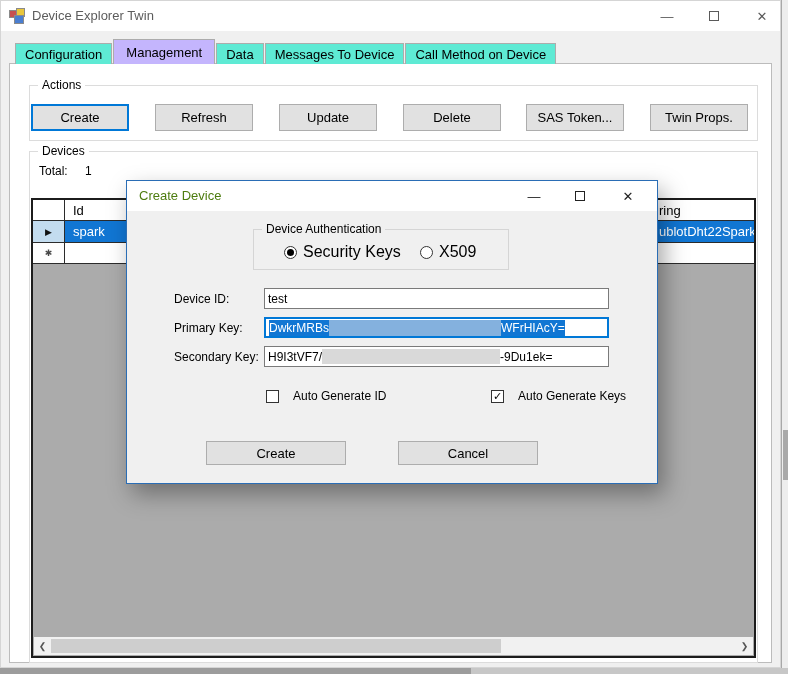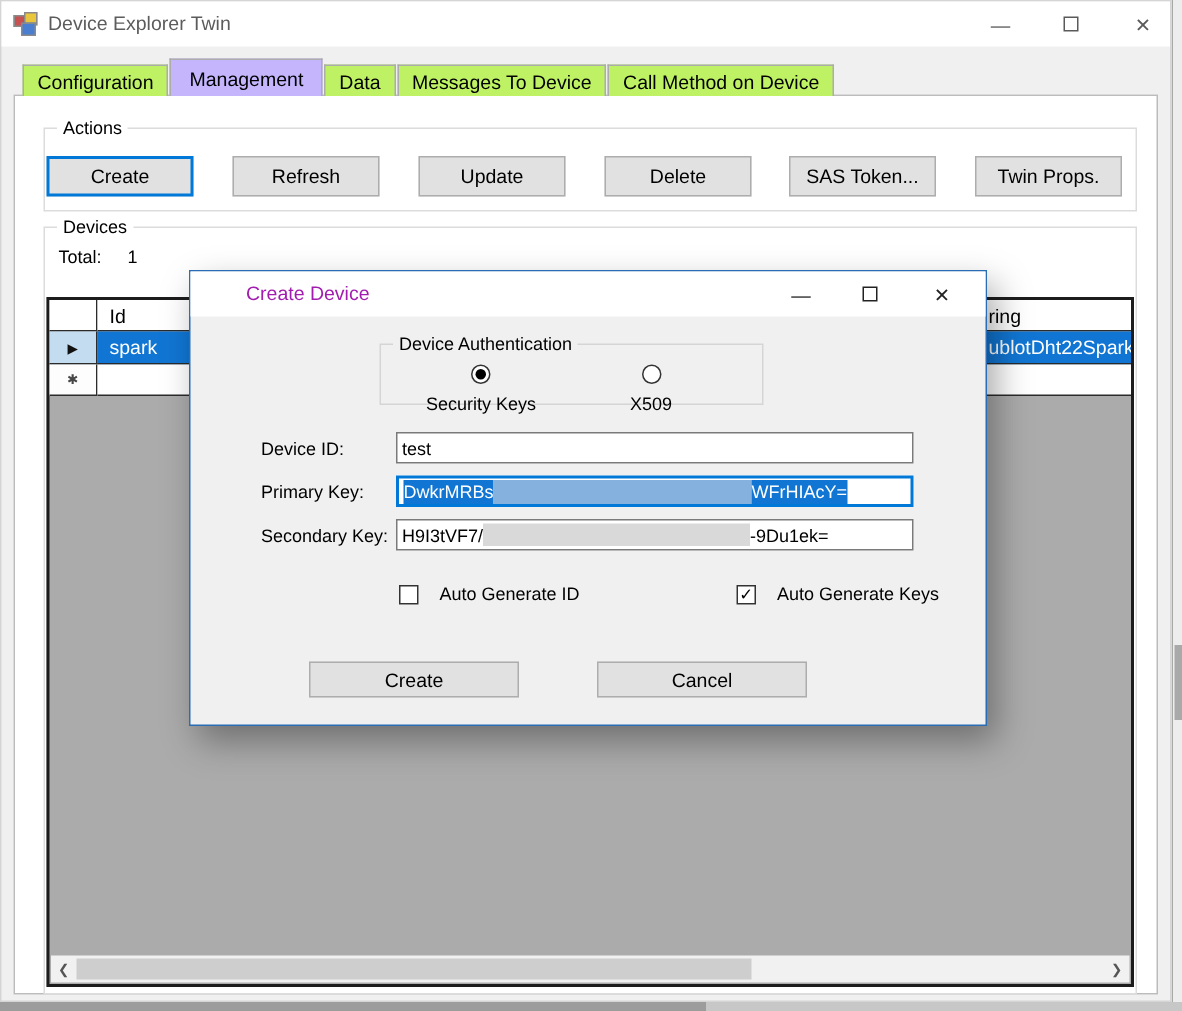--- a/index.html
+++ b/index.html
@@ -15,21 +15,21 @@
   .appicon .sq { position:absolute; border:1px solid #8a8a8a; }
   .appicon .sq.red    { left:0;  top:2px; width:8px;  height:8px;  background:#c75050; }
   .appicon .sq.yellow { left:7px; top:0;  width:9px;  height:9px;  background:#e9c63b; }
   .appicon .sq.blue   { left:5px; top:7px; width:10px; height:9px; background:#4a7ed0; }
   .apptitle { left:31px; top:0; height:30px; line-height:30px; color:#5c5c5c; font-size:13px; }
   .winbtn { top:0; width:40px; height:30px; display:flex; align-items:center; justify-content:center; color:#5a5a5a; font-size:13px; cursor:default; }
   .maxglyph { width:10px; height:10px; border:1px solid #5a5a5a; }
 
   
   .tabstrip { left:14px; top:38px; height:25px; display:flex; align-items:flex-end; z-index:3; }
-  .tab { height:21px; padding:0 9px; line-height:21px; background:#bef264; border:1px solid #acacac; border-bottom:none; font-size:13px; white-space:nowrap; }
+  .tab { height:21px; padding:0 9px; line-height:21px; background:#5eead4; border:1px solid #acacac; border-bottom:none; font-size:13px; white-space:nowrap; }
   .tab + .tab { margin-left:1px; }
   .tab.active { height:25px; line-height:25px; background:#c4b5fd; position:relative; z-index:4; padding:0 12px; }
   .tabpage { left:8px; top:62px; width:763px; height:600px; background:#ffffff; border:1px solid #bcbcbc; z-index:1; }
 
   
   .groupbox { border:1px solid #dcdcdc; }
   .grouplabel { position:absolute; top:-8px; left:8px; background:#ffffff; padding:0 4px; font-size:12px; color:#000; }
 
   
   .btn { background:#e1e1e1; border:1px solid #adadad; display:flex; align-items:center; justify-content:center; font-size:13px; cursor:default; }
@@ -46,28 +46,28 @@
 
   
   .hscroll { position:absolute; left:1px; right:1px; bottom:1px; height:18px; background:#f1f1f1; display:flex; align-items:center; }
   .scrollarrow { width:17px; height:18px; display:flex; align-items:center; justify-content:center; color:#555; font-size:9px; flex:0 0 auto; }
   .scrollthumb { height:14px; width:450px; background:#cecece; flex:0 0 auto; }
   .scrollspacer { flex:1 1 auto; }
 
   
   .dialog { left:126px; top:180px; width:532px; height:304px; background:#f0f0f0; border:1px solid #2a6db5; box-shadow: 6px 10px 22px rgba(0,0,0,0.35); z-index:10; }
   .dlg-titlebar { left:0; top:0; width:100%; height:30px; background:#ffffff; }
-  .dlg-title { left:12px; top:0; height:28px; line-height:30px; font-size:13px; color:#a21caf;margin-left:25px; }
+  .dlg-title { left:12px; top:0; height:28px; line-height:30px; font-size:13px; color:#4d7c0f; }
   .dlg-winbtn { top:0; width:38px; height:30px; display:flex; align-items:center; justify-content:center; color:#222; font-size:13px; }
   .dlg-maxglyph { width:10px; height:10px; border:1px solid #222; }
 
   .authbox { left:126px; top:48px; width:256px; height:41px; border:1px solid #d5d5d5; }
   .radio { width:13px; height:13px; border:1px solid #333; border-radius:50%; background:#fff; display:flex; align-items:center; justify-content:center; }
   .radio .dot { width:7px; height:7px; border-radius:50%; background:#000; }
-  .radiorow { position:absolute; display:flex; align-items:center; gap:6px; font-size:12px;flex-direction:column; }
+  .radiorow { position:absolute; display:flex; align-items:center; gap:6px; font-size:16px; }
 
   .fldlabel { position:absolute; left:14px; font-size:12px;margin-left:33px; }
   .txtfield { position:absolute; left:137px; width:345px; height:21px; background:#ffffff; border:1px solid #7a7a7a; display:flex; align-items:center; padding:0 3px; font-size:12px; overflow:hidden; }
   .txtfield.focused { border:2px solid #0078d7; }
   .selseg { background:#1176d3; color:#ffffff; height:16px; display:flex; align-items:center; white-space:pre; }
   .redact-blue { background:#84b1de; width:172px; height:16px; }
   .redact-gray { background:#d9d9d9; width:178px; height:15px; }
 
   .checkbox { width:13px; height:13px; border:1px solid #333; background:#fff; display:flex; align-items:center; justify-content:center; font-size:11px; color:#000; }
   .cbrow { position:absolute; display:flex; align-items:center; gap:14px; font-size:12px; }

